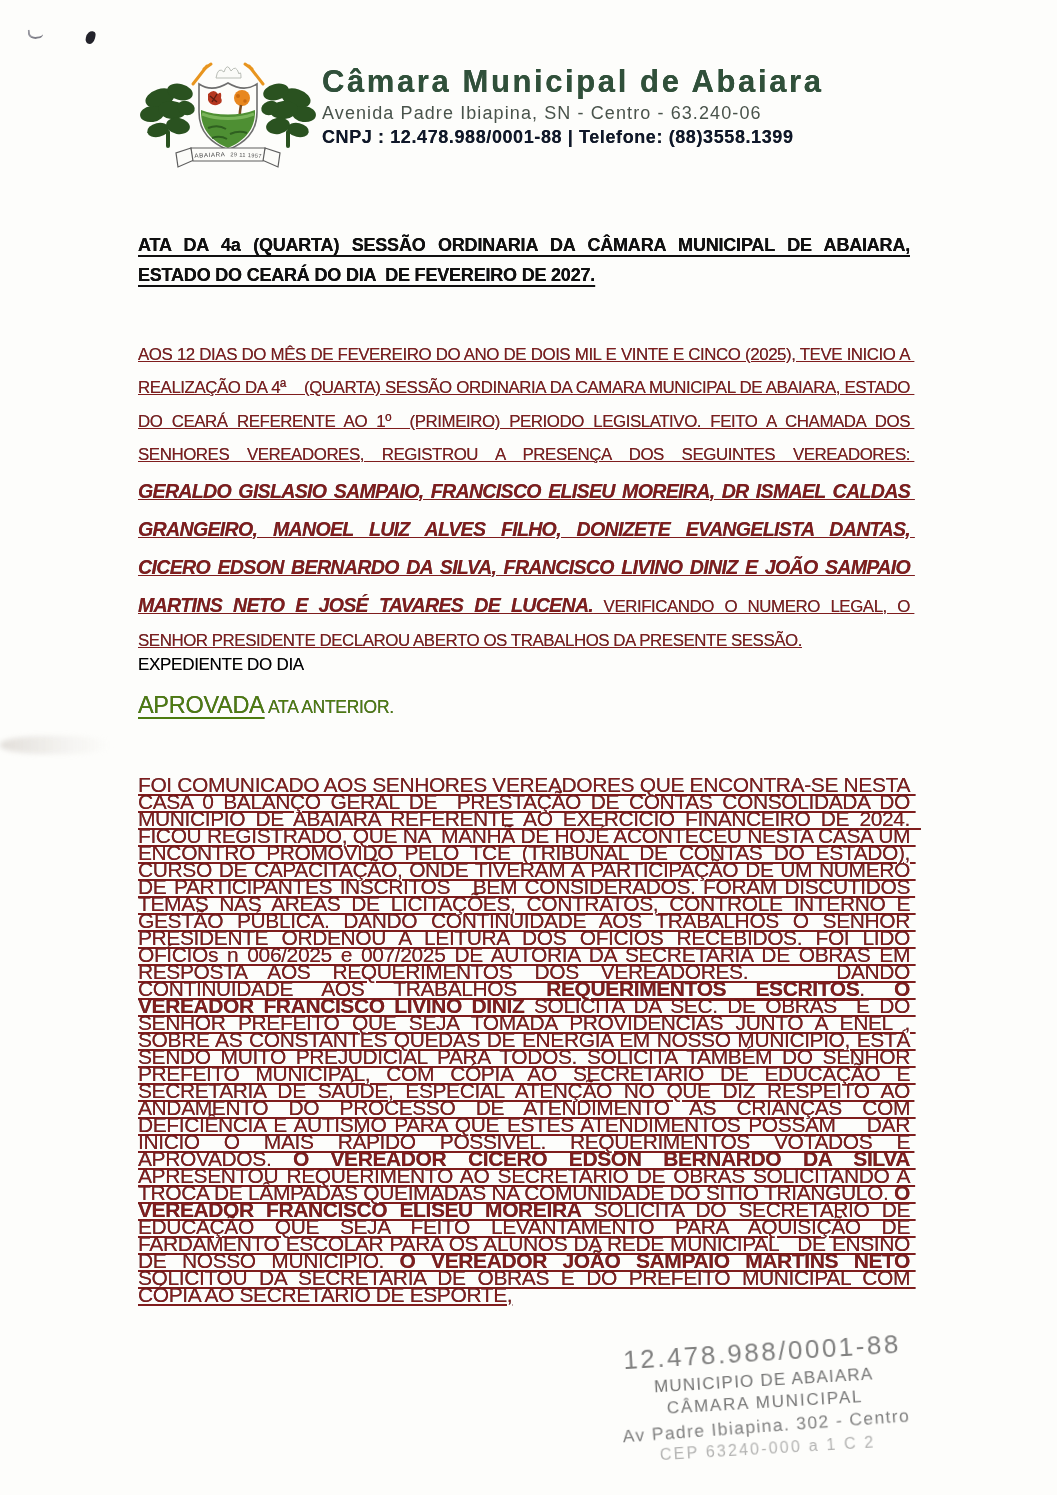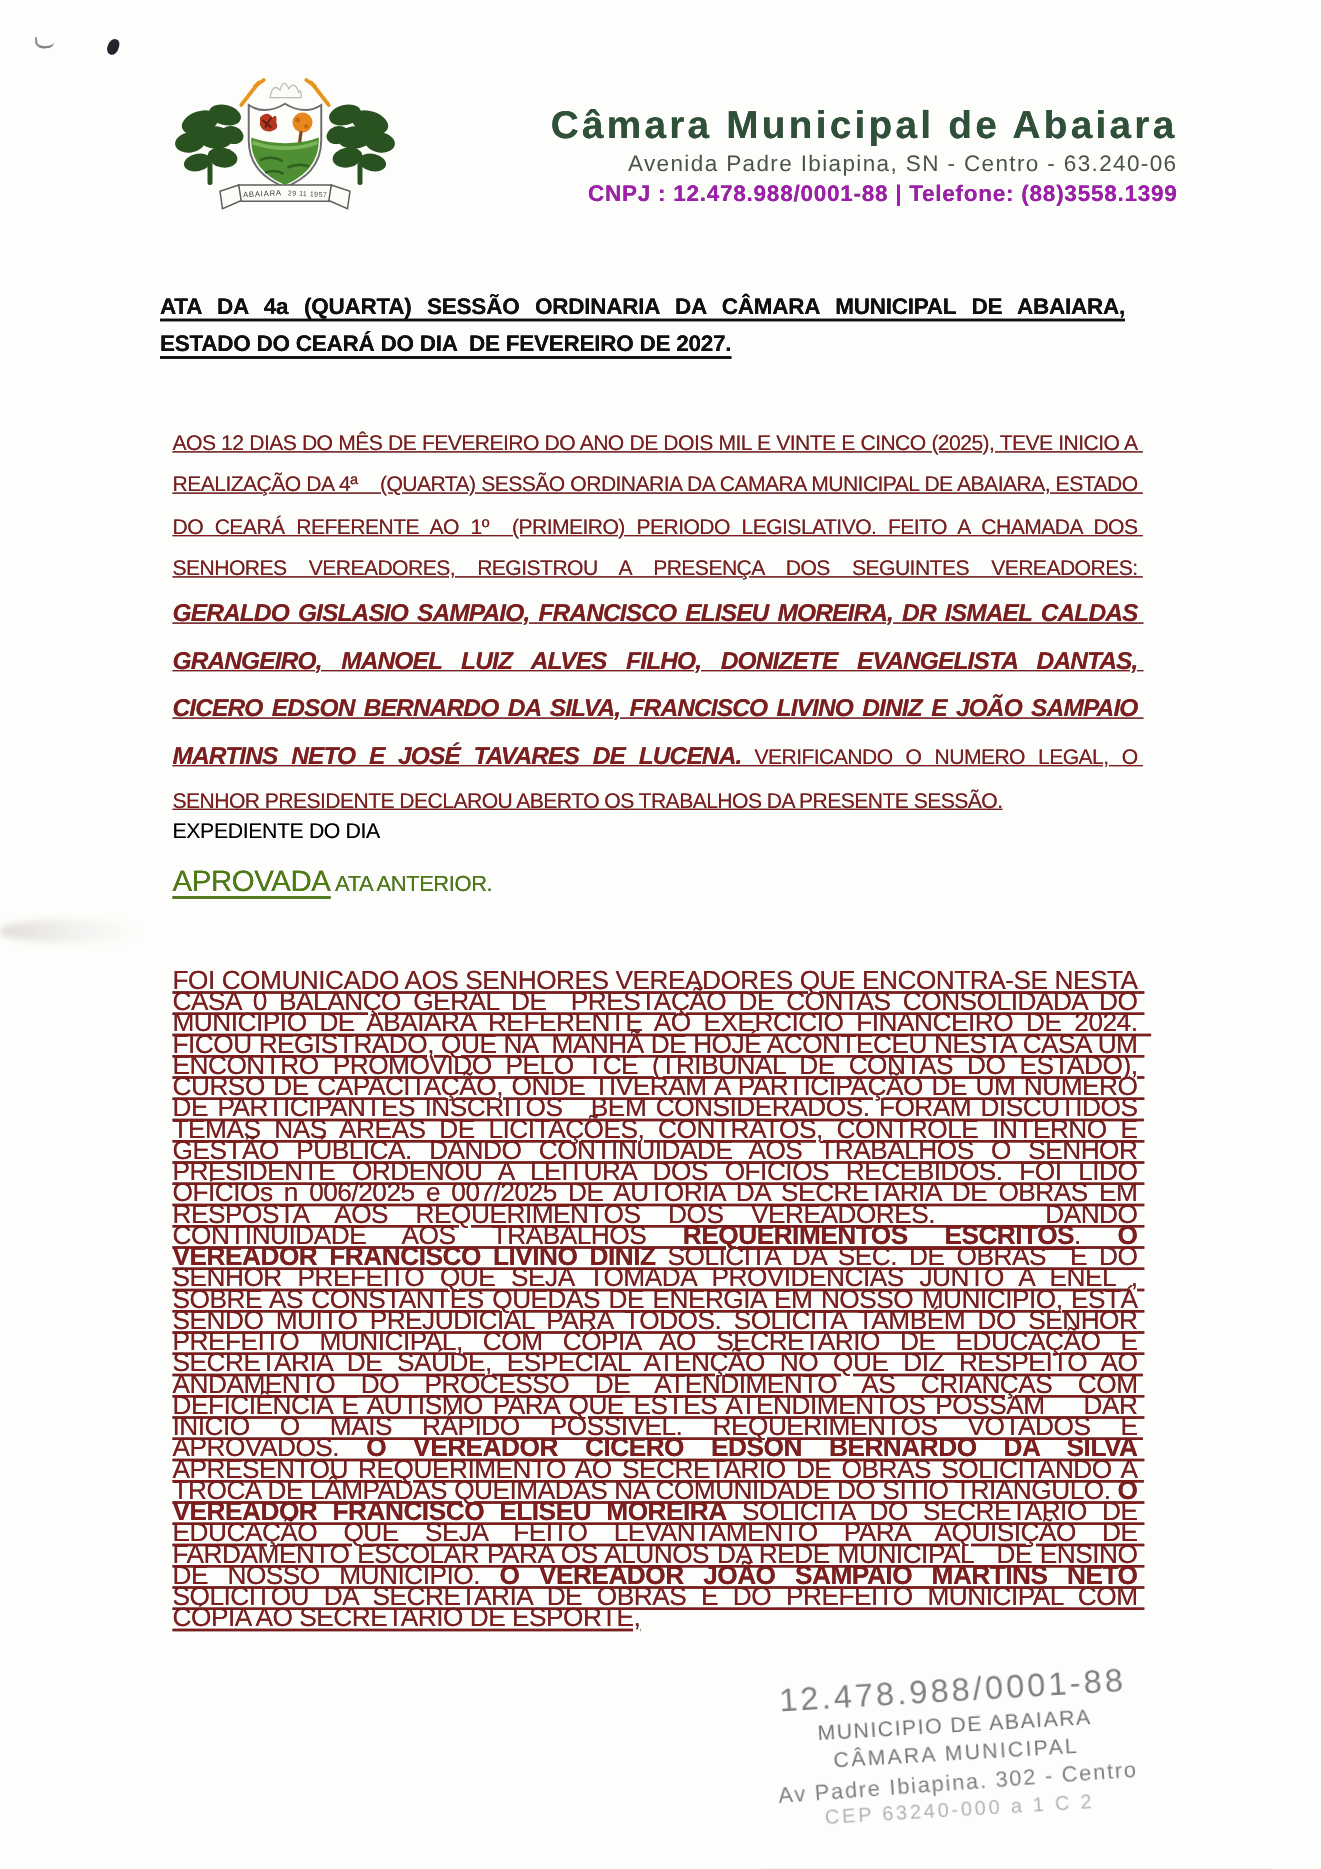--- a/index.html
+++ b/index.html
@@ -21,36 +21,36 @@
     position:absolute;left:86px;top:31px;width:9px;height:13px;
     background:#23232b;border-radius:62% 38% 55% 45%;transform:rotate(14deg);
   }
   .smudge{
     position:absolute;left:0;top:736px;width:112px;height:18px;
     background:linear-gradient(90deg,rgba(208,202,196,.6),rgba(226,223,219,.3) 60%,rgba(226,223,219,0));
     border-radius:45%;filter:blur(2.5px);
   }
   
   .logo{position:absolute;left:138px;top:58px;width:180px;height:112px;}
-  .header-text{position:absolute;left:322px;top:84px;width:620px;text-align:right;}
+  .header-text{position:absolute;left:322px;top:66px;width:620px;}
   .org-name{
     font-size:31px;font-weight:700;letter-spacing:2.6px;
     color:#30503a;line-height:32px;white-space:nowrap;
     text-shadow:0 0 .4px #30503a;
   }
   .org-address{
     font-size:18px;color:#49534b;letter-spacing:1.1px;margin-top:4px;
     white-space:nowrap;line-height:22px;
   }
   .org-cnpj{
-    font-size:18px;font-weight:700;color:#a21caf;letter-spacing:.6px;
+    font-size:18px;font-weight:700;color:#0f172a;letter-spacing:.6px;
     margin-top:2px;white-space:nowrap;line-height:22px;text-shadow:0 0 .3px #434c43;
   }
   
-  .doc-title{position:absolute;left:128px;top:231px;width:772px;color:#101010;}
+  .doc-title{position:absolute;left:138px;top:231px;width:772px;color:#101010;}
   .doc-title .t-line{
     font-size:18px;font-weight:700;letter-spacing:-.2px;line-height:29.5px;
     text-decoration:underline;text-decoration-thickness:2px;text-underline-offset:4px;
     white-space:pre-wrap;text-shadow:0 0 .4px #000;
   }
   .doc-title .t-line.justify{text-align:justify;text-align-last:justify;}
   
   .para{
     position:absolute;left:138px;width:772px;text-align:justify;
     white-space:pre-wrap;color:#7f1d1d;text-shadow:0 0 .35px rgba(10,10,20,.65);text-decoration:underline;

